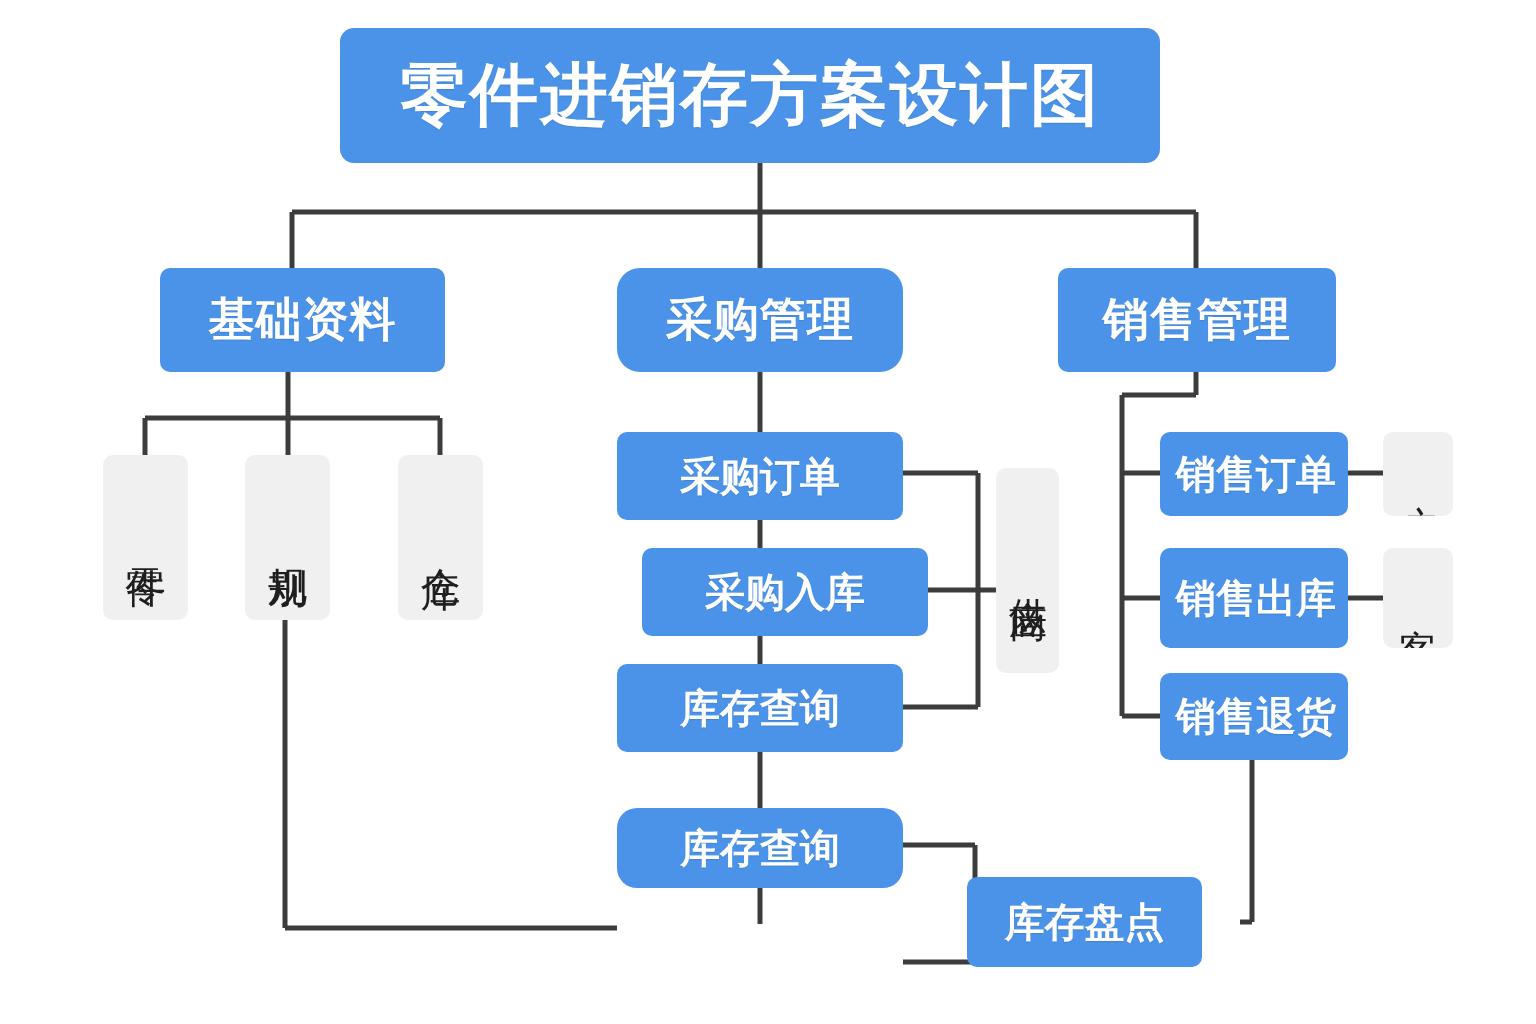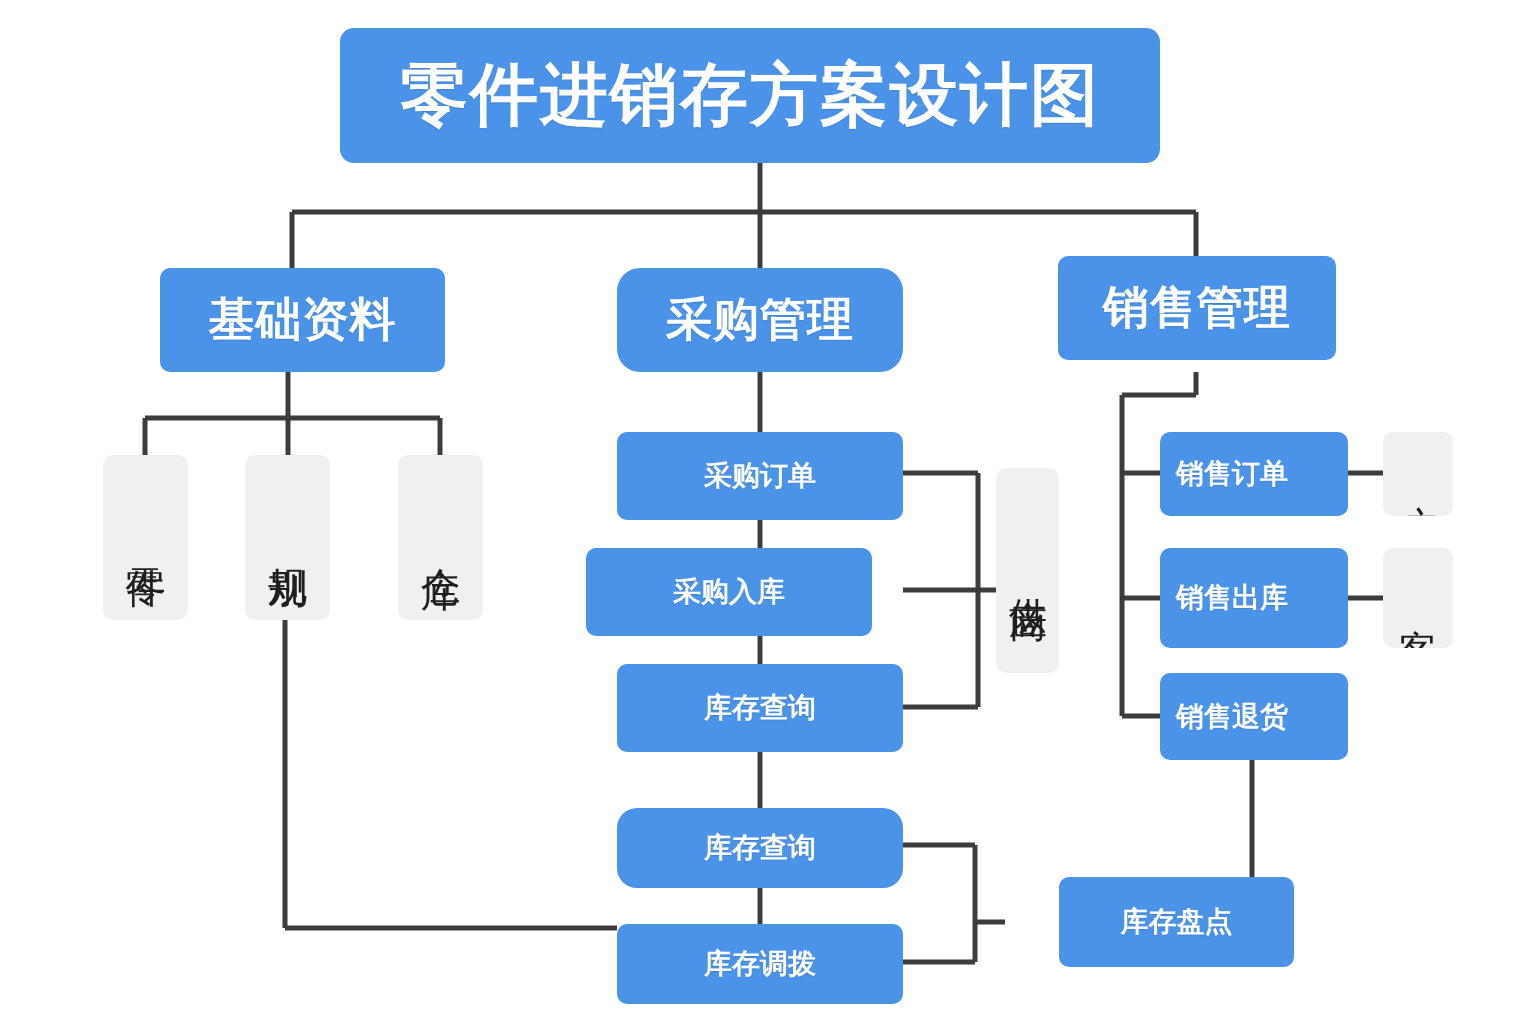--- a/index.html
+++ b/index.html
@@ -36,21 +36,21 @@
   .title-node{
     font-size:68px;
     letter-spacing:2px;
     border-radius:14px;
   }
   .lvl2{
     font-size:46px;
     letter-spacing:1px;
   }
   .lvl3{
-    font-size:28px;
+    font-size:40px;
     letter-spacing:0px;
   }
   
   .clip{
     justify-content:flex-start;
     padding-left:16px;
     overflow:hidden;
     white-space:nowrap;
   }
   .vtext{
@@ -125,61 +125,58 @@
   </div>
 
   <div class="node blue lvl2" style="left:160px;top:268px;width:285px;height:104px;">
     <span>基础资料</span>
   </div>
 
   <div class="node blue lvl2" style="left:617px;top:268px;width:286px;height:104px;border-radius:23px;">
     <span>采购管理</span>
   </div>
 
-  <div class="node blue lvl2" style="left:1058px;top:256px;width:278px;height:104px;">
+  <div class="node blue lvl2" style="left:1058px;top:268px;width:278px;height:104px;">
     <span>销售管理</span>
   </div>
 
   <div class="node gray clipv" style="left:103px;top:455px;width:85px;height:165px;">
     <span class="vtext">零件</span>
   </div>
 
   <div class="node gray clipv" style="left:245px;top:455px;width:85px;height:165px;">
     <span class="vtext">规别</span>
   </div>
 
   <div class="node gray clipv" style="left:398px;top:455px;width:85px;height:165px;">
     <span class="vtext">仓库</span>
   </div>
 
   <div class="node blue lvl3" style="left:617px;top:432px;width:286px;height:88px;">
     <span>采购订单</span>
   </div>
 
-  <div class="node blue lvl3" style="left:586px;top:548px;width:286px;height:88px;align-items:center;">
+  <div class="node blue lvl3" style="left:642px;top:548px;width:286px;height:88px;align-items:center;">
     <span>采购入库</span>
   </div>
 
   <div class="node blue lvl3" style="left:617px;top:664px;width:286px;height:88px;">
     <span>库存查询</span>
   </div>
 
   <div class="node gray clipv" style="left:996px;top:468px;width:63px;height:205px;">
     <span class="vtext small">供应商</span>
   </div>
 
   <div class="node blue lvl3" style="left:617px;top:808px;width:286px;height:80px;border-radius:20px;">
     <span>库存查询</span>
   </div>
 
-  <div class="node blue lvl3" style="left:617px;top:924px;width:286px;height:80px;">
-    <span>库存调拨</span>
-  </div>
 
-  <div class="node blue lvl3" style="left:1059px;top:877px;width:235px;height:90px;">
+  <div class="node blue lvl3" style="left:967px;top:877px;width:235px;height:90px;">
     <span>库存盘点</span>
   </div>
 
   <div class="node blue lvl3 clip" style="left:1160px;top:432px;width:188px;height:84px;">
     <span>销售订单</span>
   </div>
 
   <div class="node blue lvl3 clip" style="left:1160px;top:548px;width:188px;height:100px;align-items:center;">
     <span>销售出库</span>
   </div>

